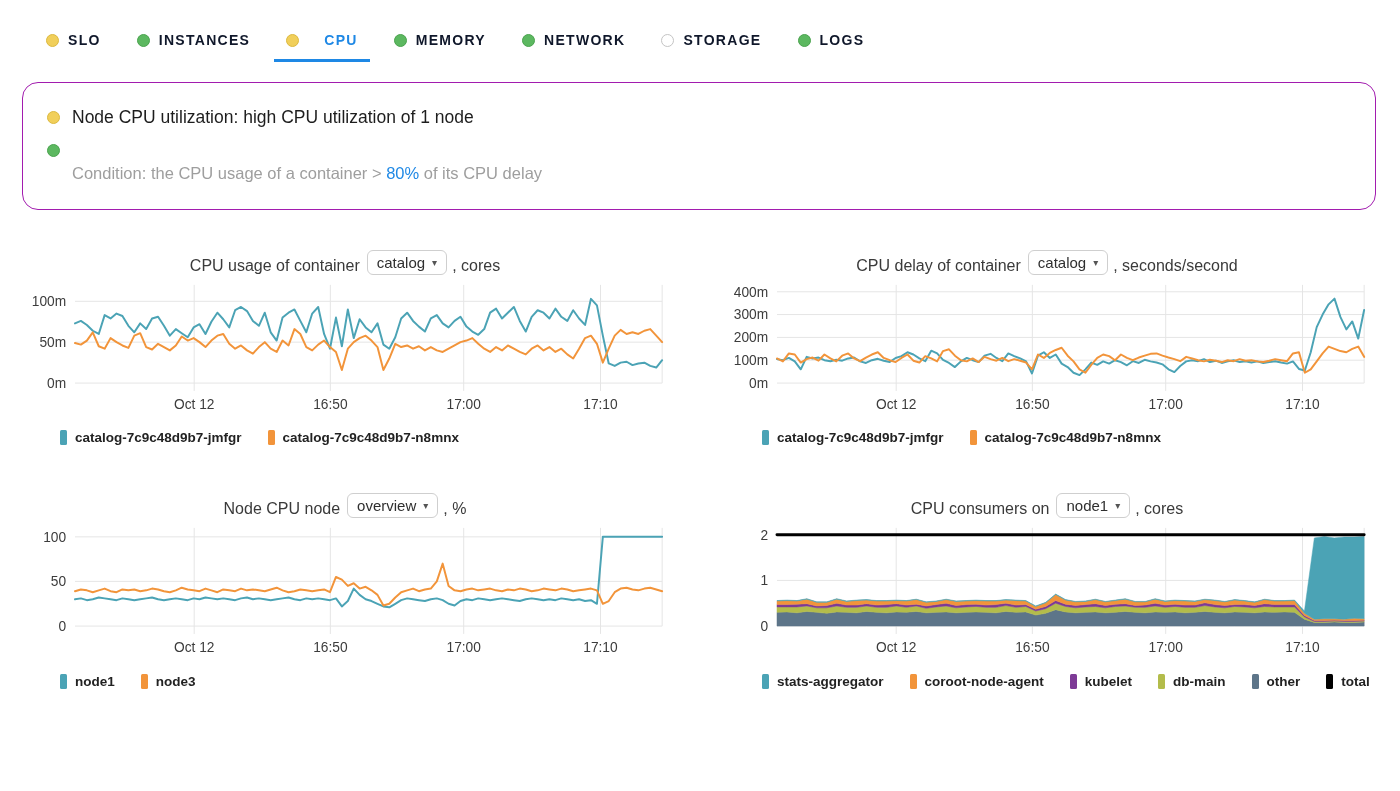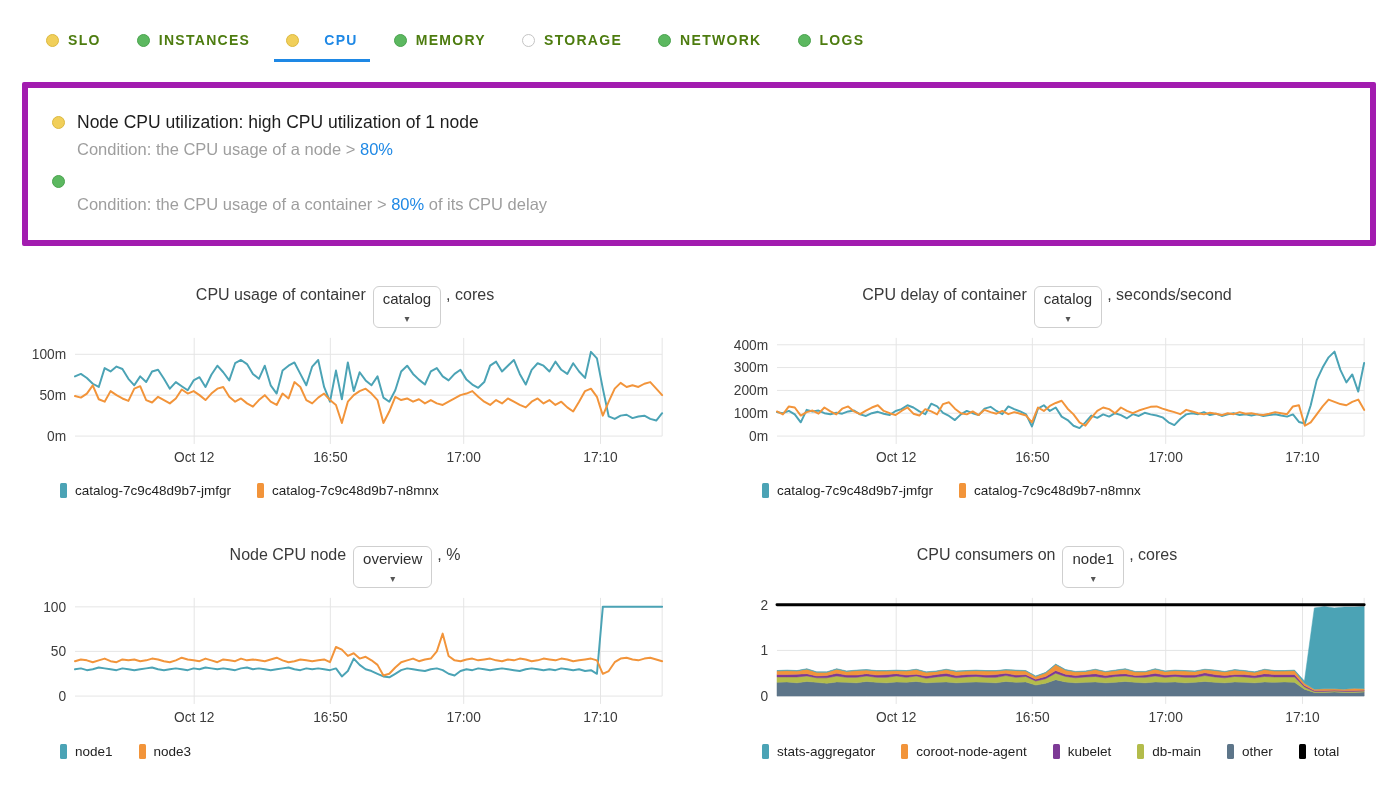--- a/index.html
+++ b/index.html
@@ -2,55 +2,55 @@
 <html><head>
 <meta charset="utf-8">
 <style>
   html,body{margin:0;padding:0;background:#fff;color:#333;
     font-family:"Liberation Sans","DejaVu Sans",sans-serif;}
   .page{width:1400px;min-height:791px;box-sizing:border-box;}
 
   
   .tabs{display:flex;align-items:flex-start;gap:12px;padding:24px 0 0 34px;}
   .tab{display:flex;align-items:center;gap:9px;padding:8px 12px 11px 12px;
-       font-size:14px;font-weight:bold;letter-spacing:1.3px;color:#4d7c0f;
+       font-size:14px;font-weight:bold;letter-spacing:1.3px;color:#0f172a;
        border-bottom:3px solid transparent;cursor:pointer;white-space:nowrap;}
   .tab.active{color:#1e88e5;border-bottom-color:#1e88e5;gap:25px;}
   .dot{width:13px;height:13px;border-radius:50%;box-sizing:border-box;flex:0 0 auto;}
   .dot.yellow{background:#f1cf5a;border:1px solid #dcb93f;}
   .dot.green{background:#5cb860;border:1px solid #4aa34e;}
   .dot.empty{background:#ffffff;border:1px solid #c4c4c4;}
 
   
-  .alert-box{margin:20px 24px 0 22px;border:6px solid #a21caf;border-radius:2px;
+  .alert-box{margin:20px 24px 0 22px;border:1px solid #a21caf;border-radius:16px;
              padding:20px 24px 26px 24px;}
   .alert-item{margin-top:16px;}
   .alert-item:first-child{margin-top:4px;}
   .alert-title{display:flex;align-items:center;gap:12px;font-size:17.5px;color:#1d1d1d;}
   .alert-cond{margin:7px 0 0 25px;font-size:16.5px;color:#9e9e9e;}
   .alert-cond .pct{color:#1e88e5;}
 
   
   .charts{display:grid;grid-template-columns:1fr 1fr;gap:48px 52px;
           padding:40px 28px 30px 20px;}
   .chart-cell{min-width:0;}
-  .chart-title{display:flex;justify-content:center;align-items:flex-start;
+  .chart-title{display:flex;justify-content:center;align-items:flex-end;
                font-size:16px;color:#3a3a3a;margin-bottom:4px;white-space:nowrap;}
   .dropdown{display:inline-flex;align-items:center;gap:7px;border:1px solid #cfcfcf;
             border-radius:6px;background:#fff;padding:3px 9px;margin:0 5px 0 7px;
             font-size:15px;color:#2f2f2f;cursor:pointer;
-            font-family:"Liberation Sans","DejaVu Sans",sans-serif;flex-direction:column;}
+            font-family:"Liberation Sans","DejaVu Sans",sans-serif;}
   .caret{font-size:10px;color:#555;line-height:1;}
   .plot svg{display:block;width:100%;height:auto;}
   .grid{stroke:#e4e4e4;stroke-width:1;}
   .xtick{font-size:14px;fill:#3c3c3c;text-anchor:middle;}
   .ytick{font-size:14px;fill:#3c3c3c;text-anchor:end;}
   .legend{display:flex;align-items:center;gap:26px;margin:12px 0 0 40px;
           font-size:13.5px;color:#222;flex-wrap:wrap;}
-  .legend-item{display:flex;align-items:flex-end;cursor:pointer;}
+  .legend-item{display:flex;align-items:flex-end;cursor:pointer;font-weight:bold;}
   .sw{display:inline-block;width:7px;height:15px;border-radius:1.5px;margin-right:8px;}
 </style>
 </head>
 <body>
 
 <div class="page">
 
   <nav class="tabs" id="tabs">
       <div class="tab">
         <span class="dot yellow"></span>
@@ -62,40 +62,39 @@
       </div>
       <div class="tab active">
         <span class="dot yellow"></span>
         <span>CPU</span>
       </div>
       <div class="tab">
         <span class="dot green"></span>
         <span>MEMORY</span>
       </div>
       <div class="tab">
+        <span class="dot green"></span>
+        <span>NETWORK</span>
+      </div>
+      <div class="tab">
         <span class="dot empty"></span>
         <span>STORAGE</span>
-      </div>
-      <div class="tab">
-        <span class="dot green"></span>
-        <span>NETWORK</span>
       </div>
       <div class="tab">
         <span class="dot green"></span>
         <span>LOGS</span>
       </div>
     </nav>
 
   <div class="alert-box" id="alerts">
       <div class="alert-item">
         <div class="alert-title">
           <span class="dot yellow"></span>
           <span>Node CPU utilization: high CPU utilization of 1 node</span>
         </div>
-        <div class="alert-cond"><span>Condition: the CPU usage of a node &gt; </span><span class="pct">80%</span><span></span></div>
       </div>
       <div class="alert-item">
         <div class="alert-title">
           <span class="dot green"></span>
         </div>
         <div class="alert-cond"><span>Condition: the CPU usage of a container &gt; </span><span class="pct">80%</span><span> of its CPU delay</span></div>
       </div>
     </div>
 
   <div class="charts">

